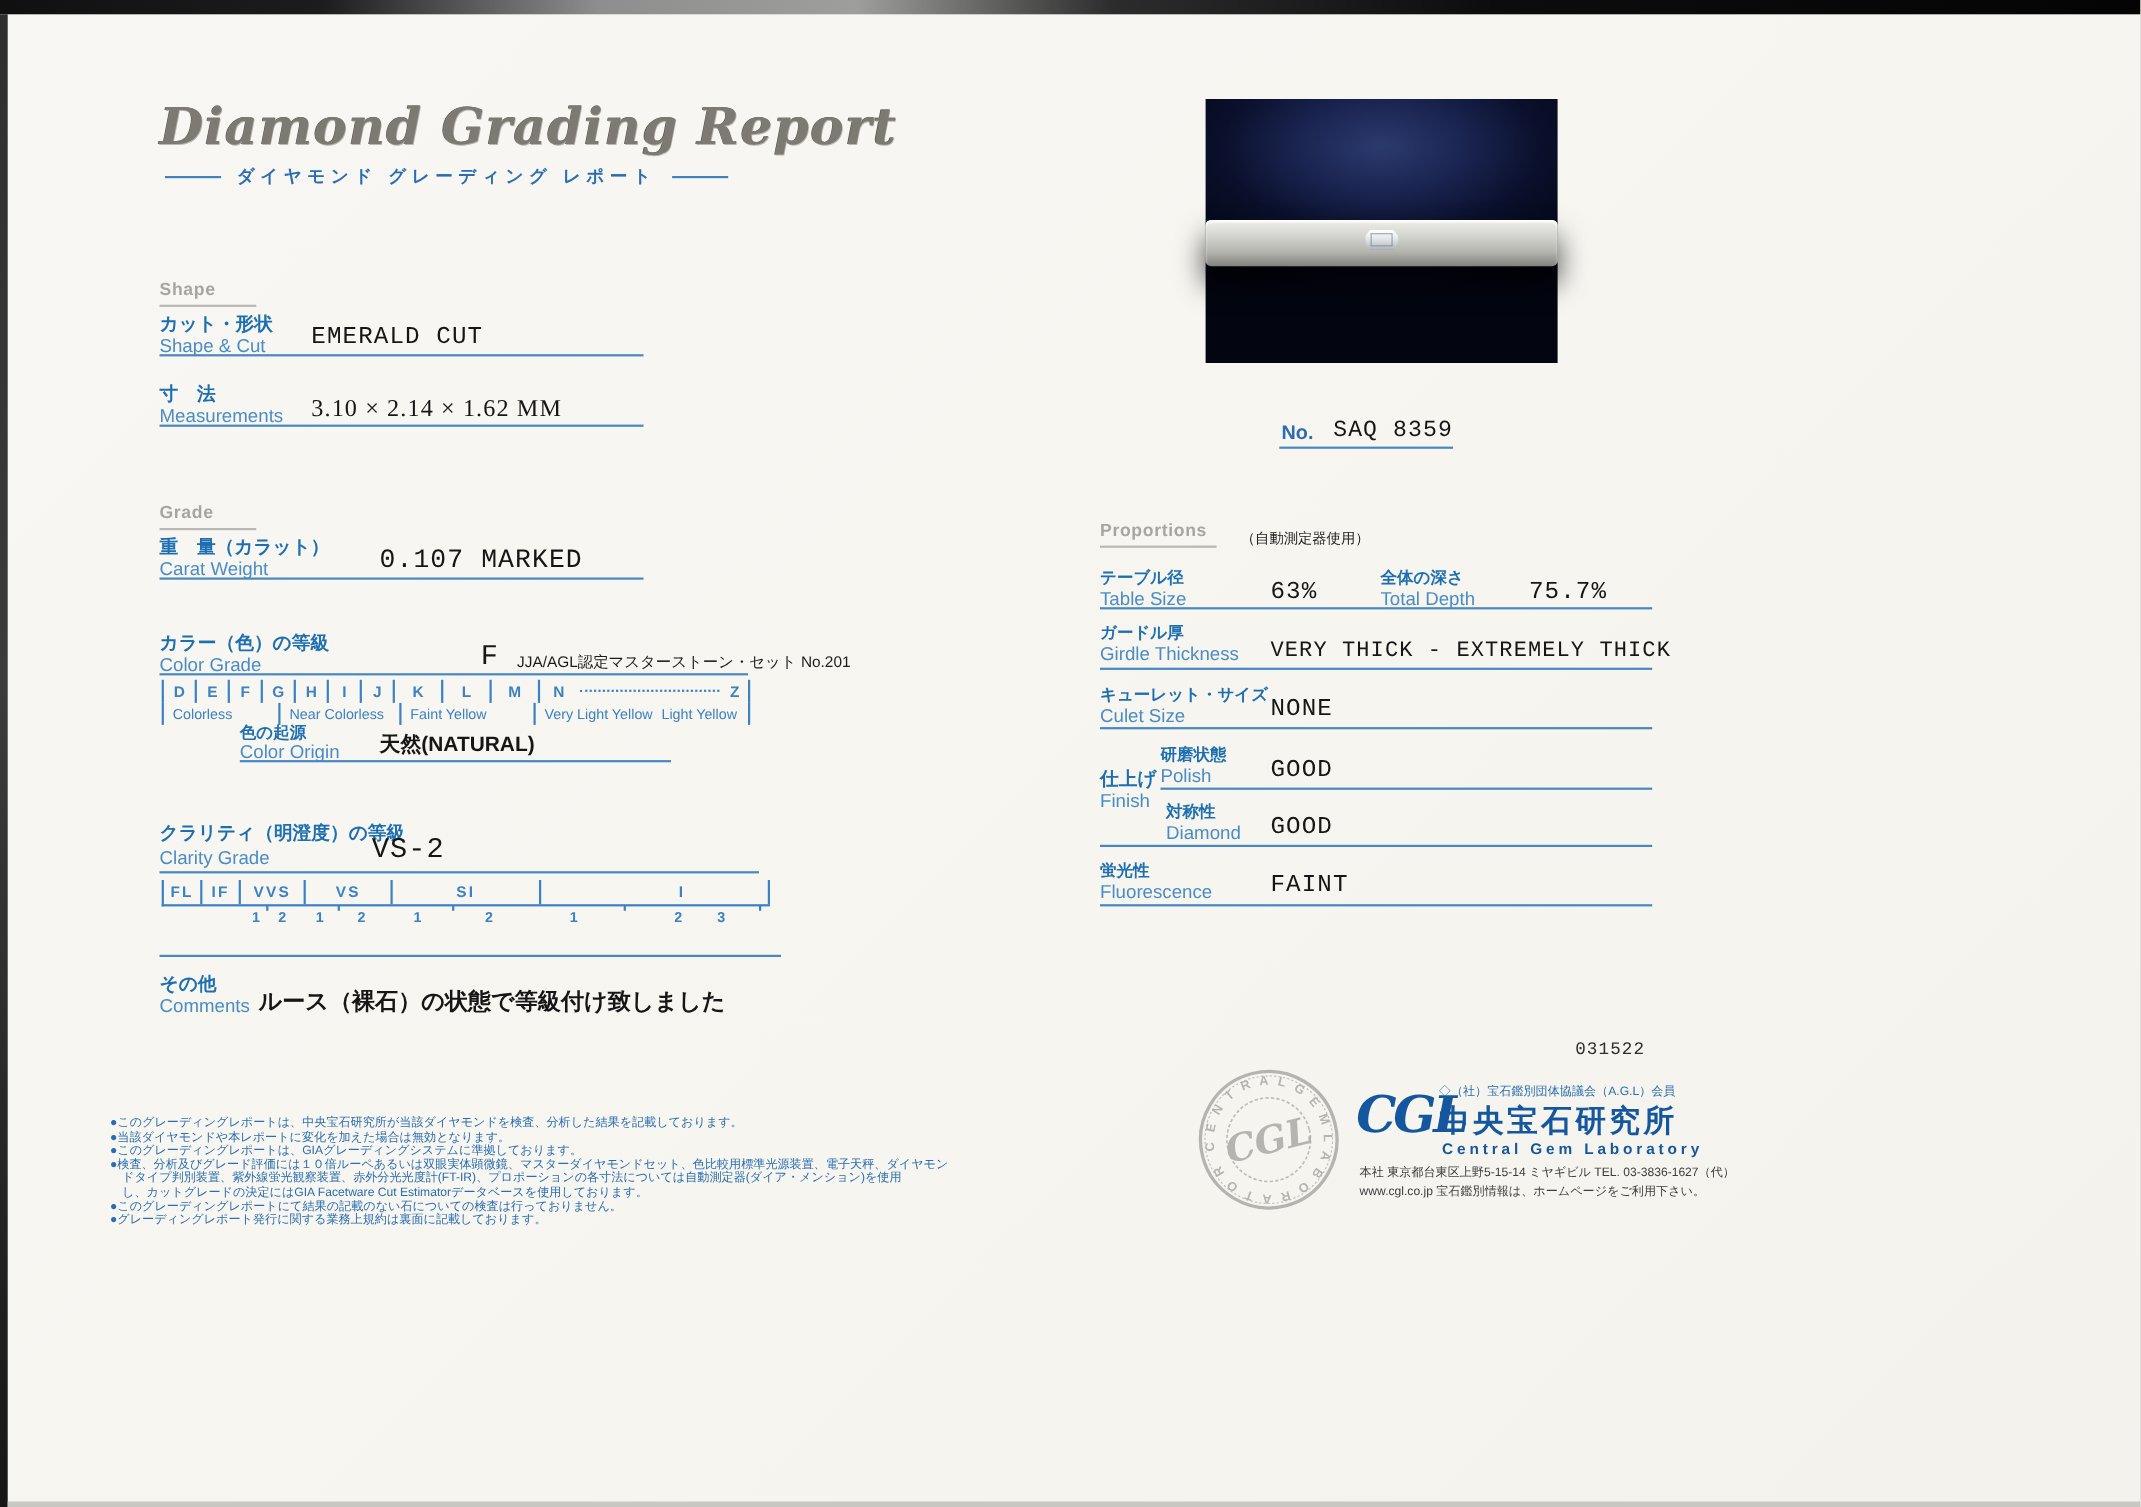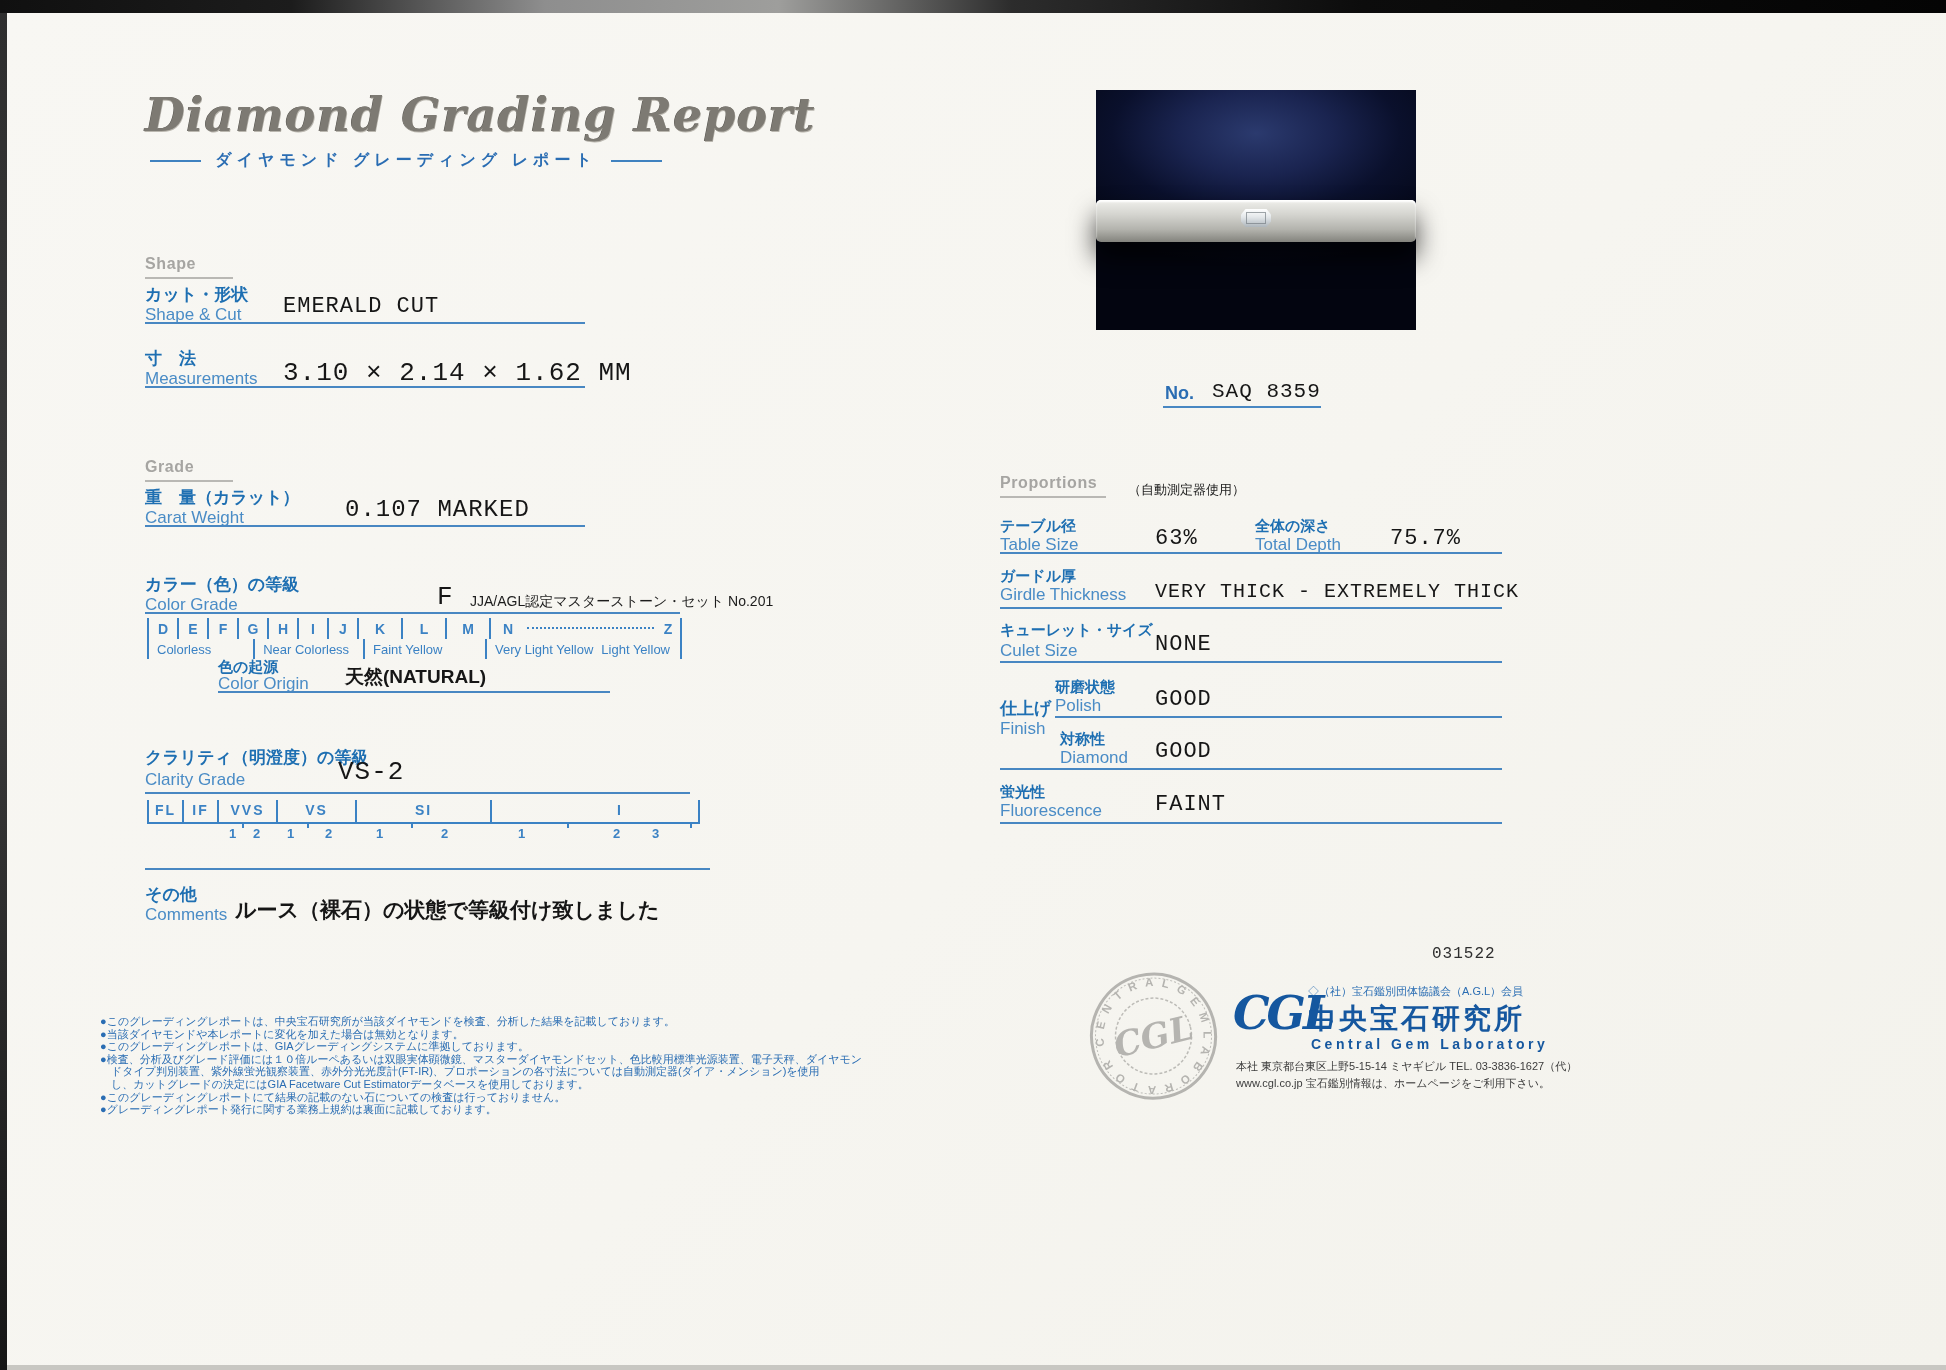--- a/index.html
+++ b/index.html
@@ -62,21 +62,21 @@
   <div class="abs ghd" style="left:145px;top:255px;">Shape</div>
   <div class="abs ghd-rule" style="left:145px;top:277px;width:88px;"></div>
 
   <div class="abs jp" style="left:145px;top:286px;">カット・形状</div>
   <div class="abs en" style="left:145px;top:306px;">Shape &amp; Cut</div>
   <div class="abs val" style="left:283px;top:294px;font-size:22px;">EMERALD CUT</div>
   <div class="rule" style="left:145px;top:322px;width:440px;"></div>
 
   <div class="abs jp" style="left:145px;top:350px;">寸　法</div>
   <div class="abs en" style="left:145px;top:370px;">Measurements</div>
-  <div class="abs val" style="left:283px;top:358px;font-size:26px;">3.10 × 2.14 × 1.62 MM</div>
+  <div class="abs val" style="left:283px;top:358px;font-size:22px;font-family:Liberation Serif, serif;">3.10 × 2.14 × 1.62 MM</div>
   <div class="rule" style="left:145px;top:386px;width:440px;"></div>
 
   <div class="abs ghd" style="left:145px;top:458px;">Grade</div>
   <div class="abs ghd-rule" style="left:145px;top:480px;width:88px;"></div>
 
   <div class="abs jp" style="left:145px;top:489px;">重　量（カラット）</div>
   <div class="abs en" style="left:145px;top:509px;">Carat Weight</div>
   <div class="abs val" style="left:345px;top:496px;font-size:24px;">0.107 MARKED</div>
   <div class="rule" style="left:145px;top:525px;width:440px;"></div>
 
@@ -184,21 +184,21 @@
   <div class="abs jp sm" style="left:1255px;top:518px;">全体の深さ</div>
   <div class="abs en" style="left:1255px;top:536px;">Total Depth</div>
   <div class="abs val" style="left:1390px;top:526px;font-size:22px;">75.7%</div>
   <div class="rule" style="left:1000px;top:552px;width:502px;"></div>
 
   <div class="abs jp sm" style="left:1000px;top:568px;text-align:right;">ガードル厚</div>
   <div class="abs en" style="left:1000px;top:586px;">Girdle Thickness</div>
   <div class="abs val" style="left:1155px;top:580px;font-size:20px;">VERY THICK - EXTREMELY THICK</div>
   <div class="rule" style="left:1000px;top:607px;width:502px;"></div>
 
-  <div class="abs jp sm" style="left:1000px;top:624px;font-family:Liberation Mono, monospace;">キューレット・サイズ</div>
+  <div class="abs jp sm" style="left:1000px;top:624px;">キューレット・サイズ</div>
   <div class="abs en" style="left:1000px;top:642px;">Culet Size</div>
   <div class="abs val" style="left:1155px;top:632px;font-size:22px;">NONE</div>
   <div class="rule" style="left:1000px;top:661px;width:502px;"></div>
 
   <div class="abs jp sm" style="left:1055px;top:679px;">研磨状態</div>
   <div class="abs en" style="left:1055px;top:697px;text-align:center;">Polish</div>
   <div class="abs val" style="left:1155px;top:687px;font-size:22px;">GOOD</div>
   <div class="rule" style="left:1055px;top:716px;width:447px;"></div>
 
   <div class="abs jp" style="left:1000px;top:700px;">仕上げ</div>

